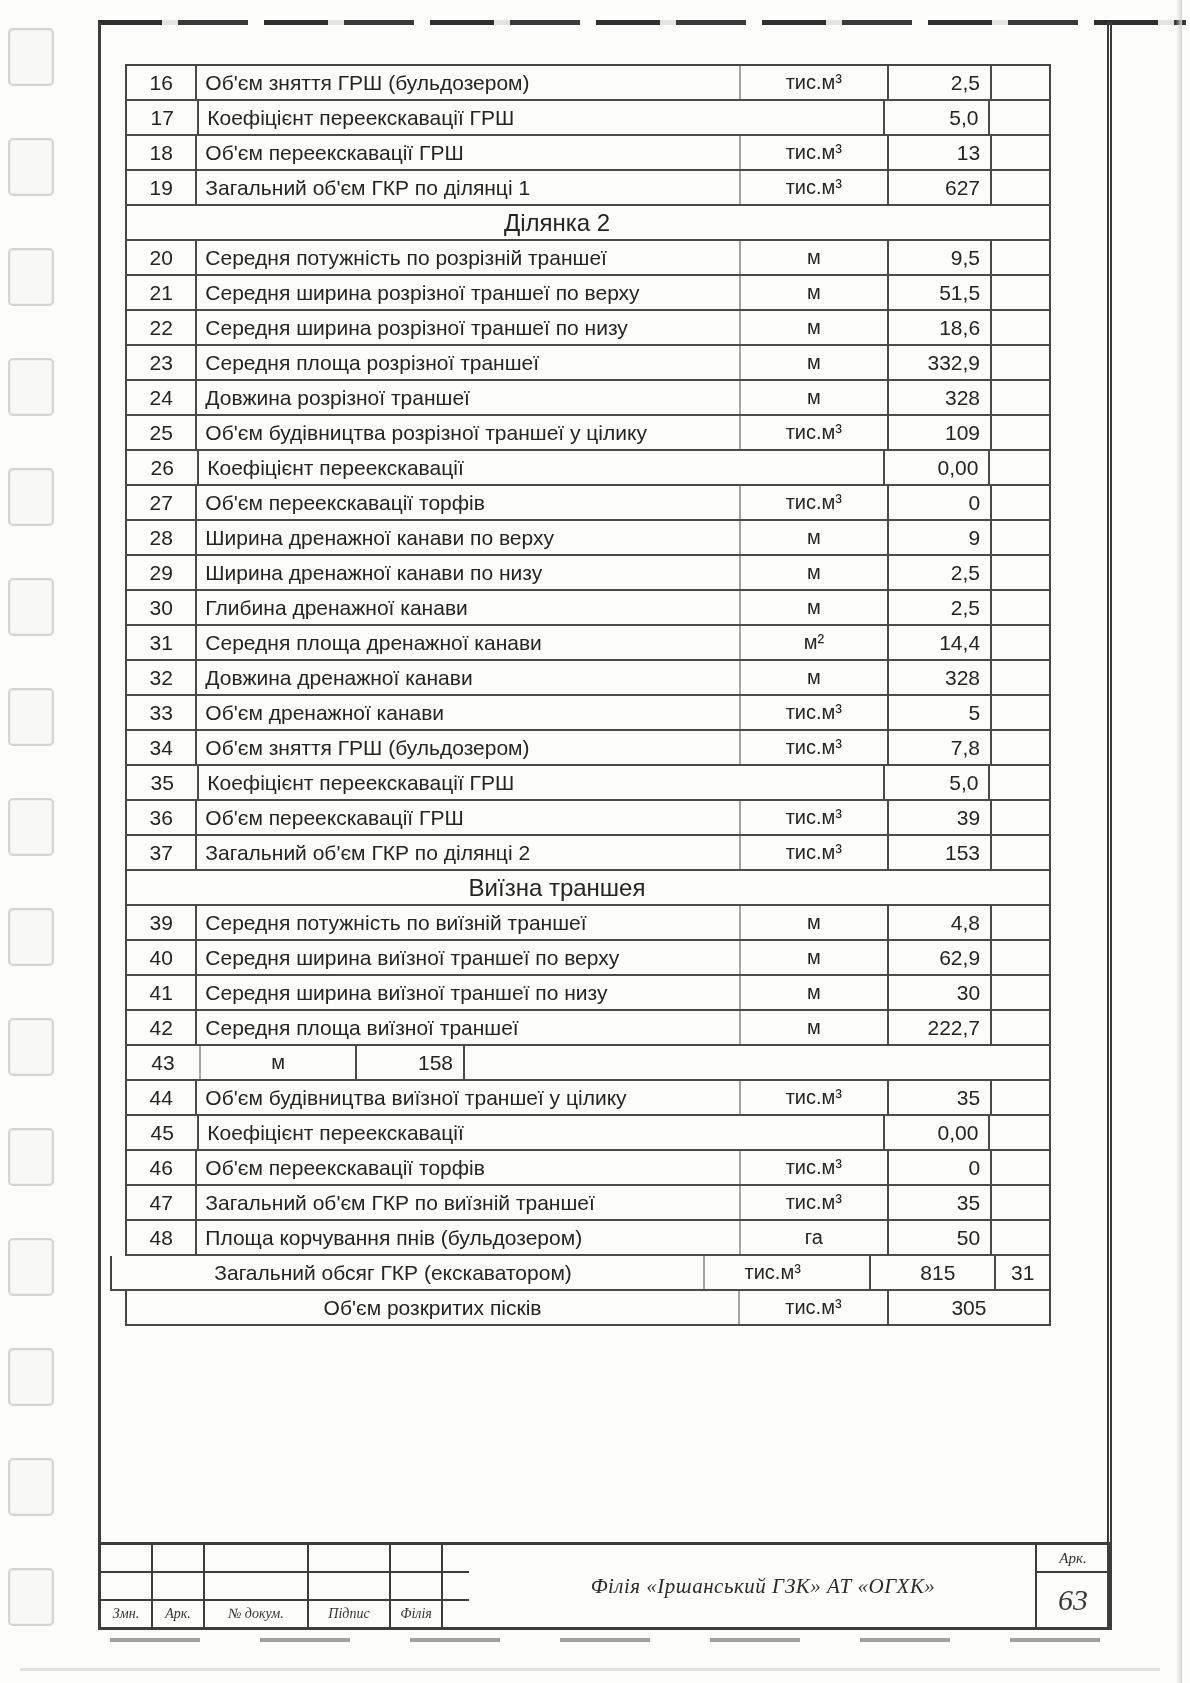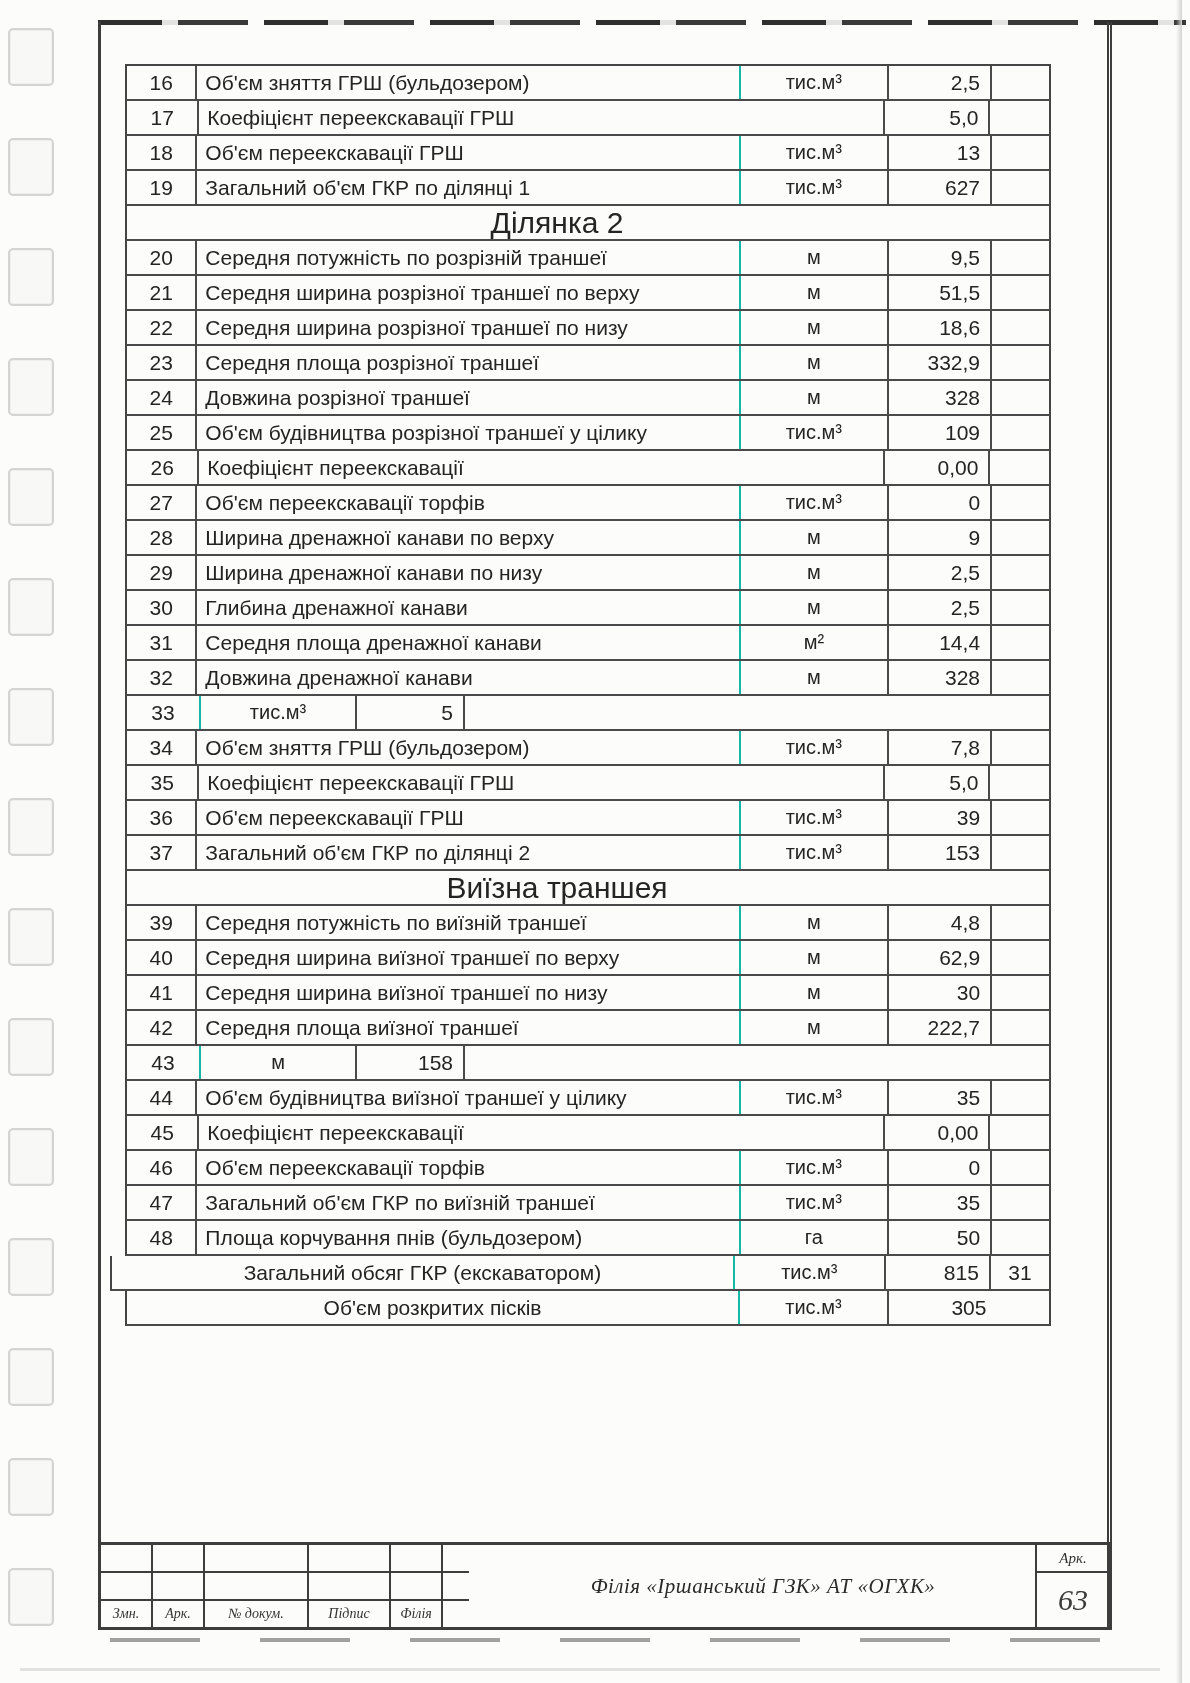--- a/index.html
+++ b/index.html
@@ -23,32 +23,32 @@
     background:repeating-linear-gradient(90deg,
       #2f2f2f 0 64px, rgba(47,47,47,.12) 64px 80px,
       #3a3a3a 80px 150px, rgba(47,47,47,0) 150px 166px);
   }
   
   .doc-table{position:absolute;left:125px;top:64px;width:926px;border-top:2px solid #454545;}
   .trow{
     display:flex;height:35px;box-sizing:border-box;
     border-bottom:2px solid #4a4a4a;border-left:2px solid #454545;border-right:2px solid #454545;
   }
-  .trow.summary{margin-left:-15px;width:941px;}
+  .trow.summary{margin-left:-15px;width:941px;gap:29px;}
   .cell{
     display:flex;align-items:center;box-sizing:border-box;height:100%;
     color:#242424;font-size:21px;white-space:nowrap;overflow:hidden;
   }
   .cell.num{width:72px;justify-content:center;}
   .cell.desc{width:572px;padding-left:8px;}
   .cell.desc.wide{width:702px;}
-  .cell.unit{width:156px;justify-content:center;font-size:20px;border-left:2px solid #14b8a6;}
+  .cell.unit{width:156px;justify-content:center;font-size:20px;border-left:2px solid #a3a3a3;}
   .cell.val{width:108px;justify-content:flex-end;padding-right:10px;border-left:2px solid #4a4a4a;}
   .cell.extra{width:62px;justify-content:center;border-left:2px solid #4a4a4a;}
-  .cell.section-title{width:926px;justify-content:center;padding-right:62px;font-size:30px;}
+  .cell.section-title{width:926px;justify-content:center;padding-right:62px;font-size:24px;}
   .cell.sum-desc{width:641px;justify-content:center;}
   .cell.val.merged{width:170px;justify-content:center;padding-right:0;}
   .cell.num + .cell.desc{border-left:2px solid #4a4a4a;}
   
   .titleblock{
     position:absolute;left:98px;top:1542px;width:1014px;height:88px;box-sizing:border-box;
     border:3px solid #3d3d3d;display:flex;
     font-family:"Liberation Serif","DejaVu Serif",serif;font-style:italic;color:#333;
   }
   .rev-grid{width:368px;display:flex;flex-direction:column;}
@@ -217,20 +217,21 @@
       </div>
       <div class="trow data">
         <div class="cell num">32</div>
         <div class="cell desc">Довжина дренажної канави</div>
         <div class="cell unit">м</div>
         <div class="cell val">328</div>
         <div class="cell extra"></div>
       </div>
       <div class="trow data">
         <div class="cell num">33</div>
+        <div class="cell desc">Об'єм дренажної канави</div>
         <div class="cell unit">тис.м³</div>
         <div class="cell val">5</div>
         <div class="cell extra"></div>
       </div>
       <div class="trow data">
         <div class="cell num">34</div>
         <div class="cell desc">Об'єм зняття ГРШ (бульдозером)</div>
         <div class="cell unit">тис.м³</div>
         <div class="cell val">7,8</div>
         <div class="cell extra"></div>

